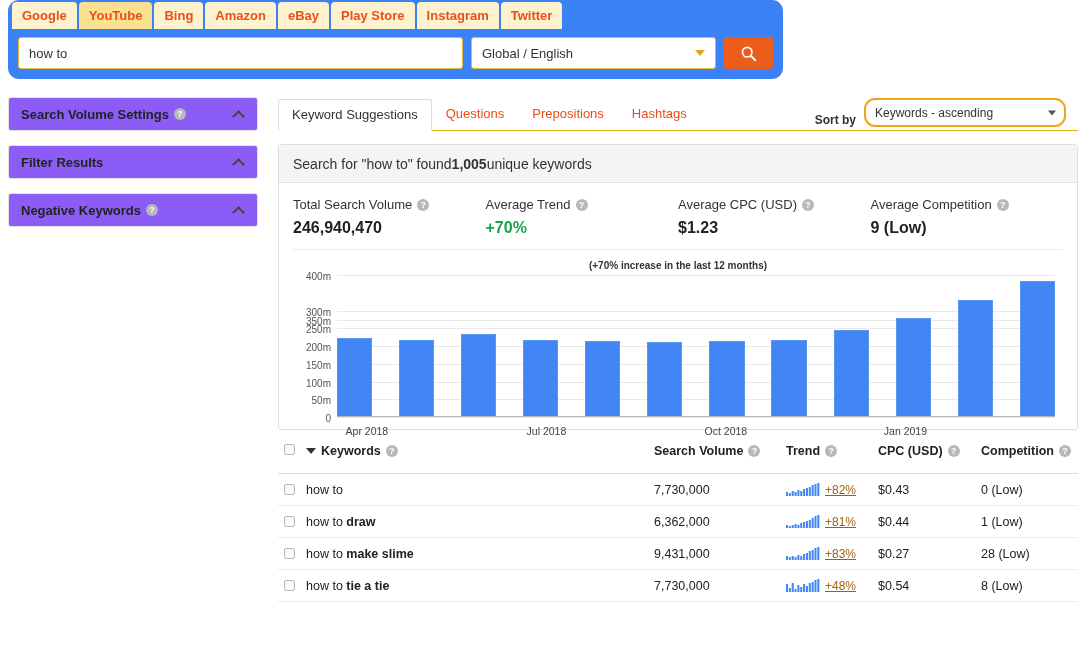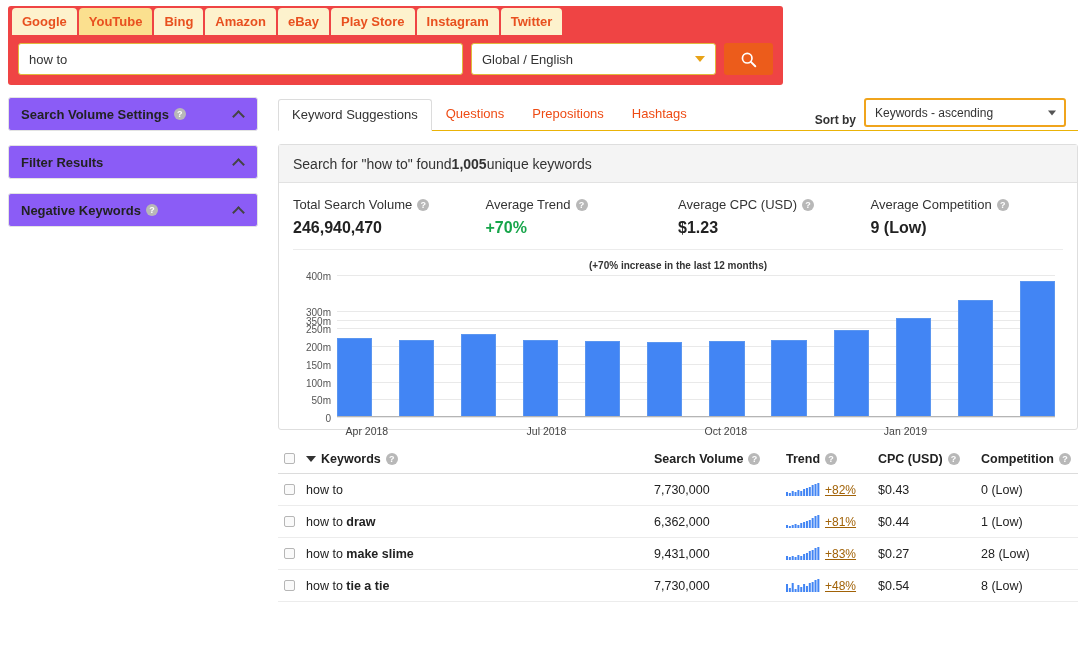--- a/index.html
+++ b/index.html
@@ -7,24 +7,24 @@
     margin: 0; padding: 0;
     width: 1090px; height: 650px;
     background: #ffffff;
     font-family: "Liberation Sans", sans-serif;
     color: #222;
     overflow: hidden;
   }
 
   
   #engine-bar {
-    position: absolute; left: 8px; top: 6px;
+    position: absolute; left: 8px; top: 0;
     width: 775px;
-    background: #ef4444;
-    border-radius: 3px;
+    background: #3b82f6;
+    border-radius: 11px;
     padding: 0;
   }
   #engine-tabs {
     display: flex; align-items: flex-end;
     height: 29px;
     padding: 0 4px;
     gap: 2px;
   }
   .engine-tab {
     font-size: 13px;
@@ -156,21 +156,21 @@
     padding: 7px 13px;
   }
   #sort-wrap {
     position: absolute; right: 12px; bottom: 3px;
     display: flex; align-items: flex-end; gap: 8px;
   }
   #sort-label { font-size: 12px; font-weight: bold; color: #333; }
   #sort-select {
     width: 202px; height: 29px;
     border: 2px solid #f0a41c;
-    border-radius: 3px;
+    border-radius: 11px;
     background: #fff;
     display: flex; align-items: center;
     padding: 0 9px;
     font-size: 12px; color: #333;
     position: relative;
     cursor: pointer;
   }
   #sort-select .caret {
     position: absolute; right: 8px; top: 50%;
     transform: translateY(-50%);
@@ -267,21 +267,21 @@
     top: 8px;
     transform: translateX(-50%);
     font-size: 10.5px;
     color: #444;
     white-space: nowrap;
   }
 
   
   #kw-table { margin-top: 14px; }
   .kw-head {
-    display: flex; align-items: center;
+    display: flex; align-items: flex-start;
     height: 30px;
     border-bottom: 1px solid #dcdcdc;
     font-size: 12.5px;
     font-weight: bold;
     color: #222;
     padding-left: 6px;
   }
   .kw-row {
     display: flex; align-items: center;
     height: 32px;

